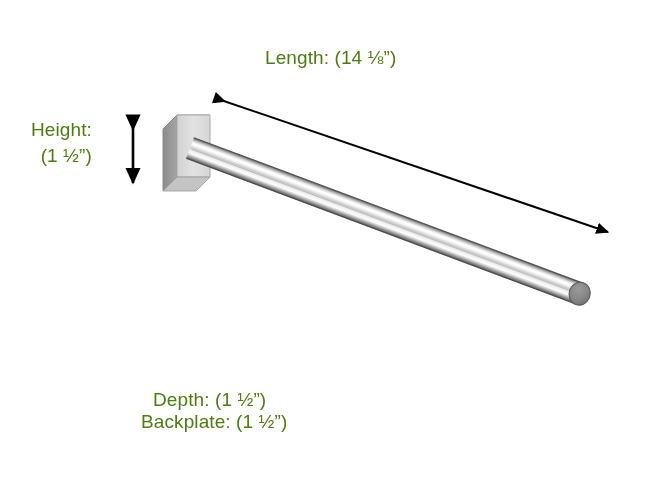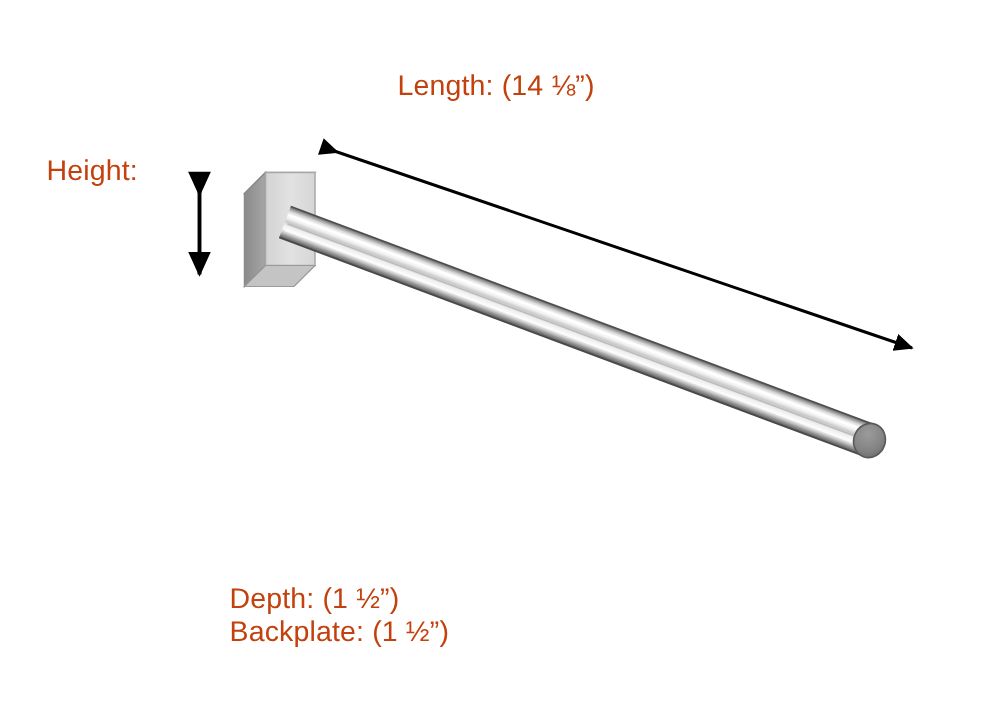--- a/index.html
+++ b/index.html
@@ -14,32 +14,32 @@
     height: 483px;
     background: #ffffff;
     overflow: hidden;
     font-family: "Liberation Sans", sans-serif;
     -webkit-font-smoothing: antialiased;
   }
 
   
   .label {
     position: absolute;
-    color: #c2410c;
+    color: #4d7c0f;
     font-family: "Liberation Sans", sans-serif;
     font-size: 19px;
     line-height: 26px;
     white-space: nowrap;
     letter-spacing: 0.1px;
   }
   #length-label  { left: 265px; top: 45px; }
-  #height-label  { left: 31px;  top: 102px; text-align: right; }
+  #height-label  { left: 31px;  top: 117px; text-align: right; }
   #height-label .l2 { display: block; }
   #depth-label     { left: 153px; top: 387px; }
-  #backplate-label { left: 153px; top: 409px; text-align: center; }
+  #backplate-label { left: 141px; top: 409px; text-align: center; }
 
   
   #art {
     position: absolute;
     left: 0; top: 0;
     width: 668px;
     height: 483px;
   }
 </style>
 </head>
@@ -117,19 +117,19 @@
       <ellipse cx="416" cy="0" rx="10.5" ry="11.5" fill="url(#capgrad)" stroke="#5a5a5a" stroke-width="1.1"></ellipse>
     </g>
 
     <line x1="215" y1="98" x2="608" y2="232" stroke="#000000" stroke-width="2" marker-start="url(#arrowStart)" marker-end="url(#arrowEnd)"></line>
 
     <line x1="133" y1="116" x2="133" y2="183" stroke="#000000" stroke-width="2.6" marker-start="url(#arrowStart)" marker-end="url(#arrowEnd)"></line>
   </svg>
 
   <div class="label" id="length-label">Length: (14 ⅛”)</div>
 
-  <div class="label" id="height-label"><span class="l1">Height:</span></div>
+  <div class="label" id="height-label"><span class="l1">Height:</span><span class="l2">(1 ½”)</span></div>
 
   <div class="label" id="depth-label">Depth: (1 ½”)</div>
 
   <div class="label" id="backplate-label">Backplate: (1 ½”)</div>
 
 </div>
 
 </body></html>

